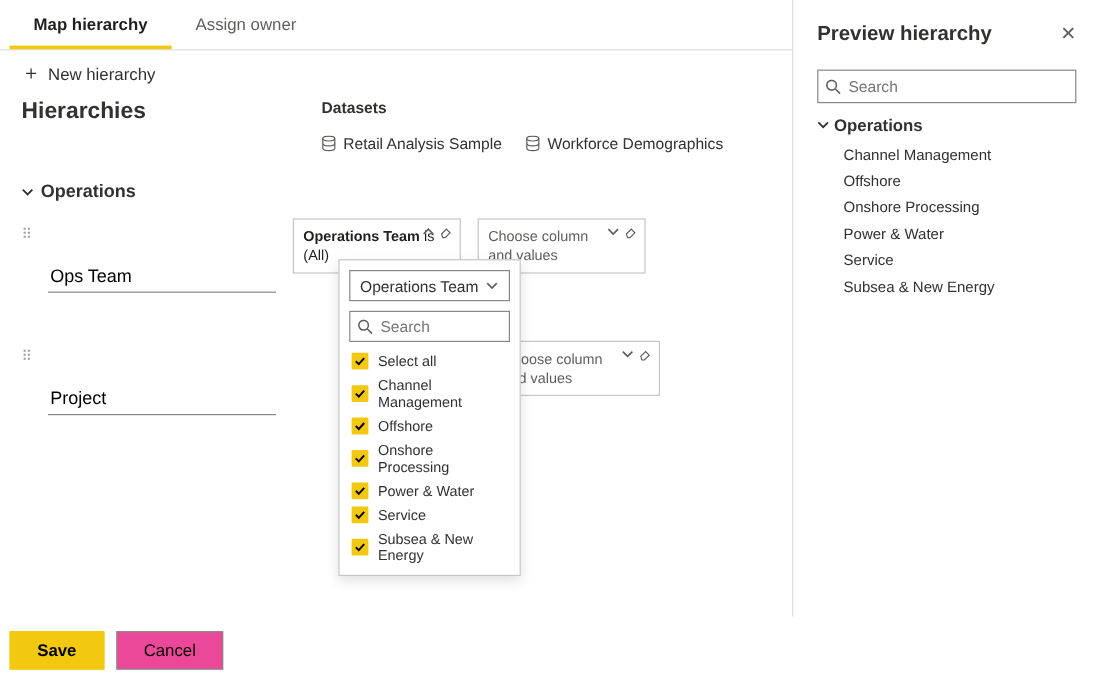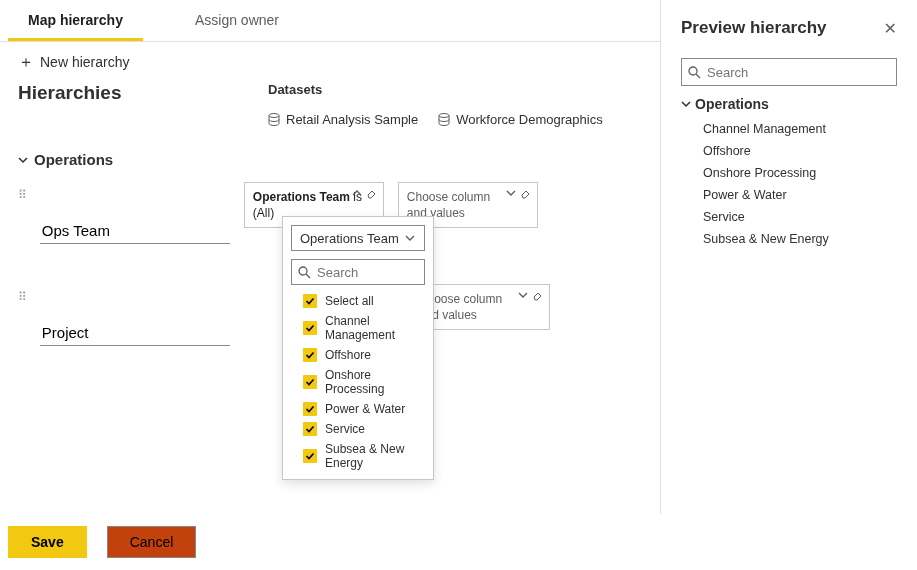--- a/index.html
+++ b/index.html
@@ -22,21 +22,20 @@
     flex: 1;
     display: flex;
     flex-direction: column;
     border-right: 1px solid #e1dfdd;
     min-width: 0;
   }
   .tabs {
     display: flex;
     border-bottom: 1px solid #e1dfdd;
     padding: 0 8px;
-    gap: 32px;
   }
   .tab {
     padding: 12px 20px 10px;
     font-size: 14px;
     cursor: pointer;
     color: #605e5c;
     border-bottom: 3px solid transparent;
   }
   .tab.active {
     color: #201f1e;
@@ -189,21 +188,20 @@
   }
   .dd-search input {
     border: none;
     outline: none;
     font-size: 13px;
     width: 100%;
     color: #605e5c;
   }
   .dd-list {
     padding: 0 8px;
-    margin-left: 10px;
   }
   .dd-item {
     display: flex;
     align-items: center;
     gap: 8px;
     padding: 3px 2px;
     font-size: 12px;
   }
   .chk {
     width: 14px;
@@ -216,30 +214,30 @@
     flex-shrink: 0;
   }
   .chk svg { width: 10px; height: 10px; }
   .footer {
     position: absolute;
     bottom: 0;
     left: 0;
     right: 0;
     padding: 12px 8px;
     display: flex;
-    gap: 20px;
+    gap: 10px;
     background: #fff;
   }
   .btn {
     height: 32px;
     padding: 0 22px;
     font-size: 14px;
     cursor: pointer;
     border: 1px solid #8a8886;
-    background: #c2410c;
+    background: #ec4899;
   }
   .btn.primary {
     background: #f2c811;
     border-color: #f2c811;
     font-weight: 600;
   }
   .right-pane {
     width: 256px;
     padding: 18px 20px;
     position: relative;

